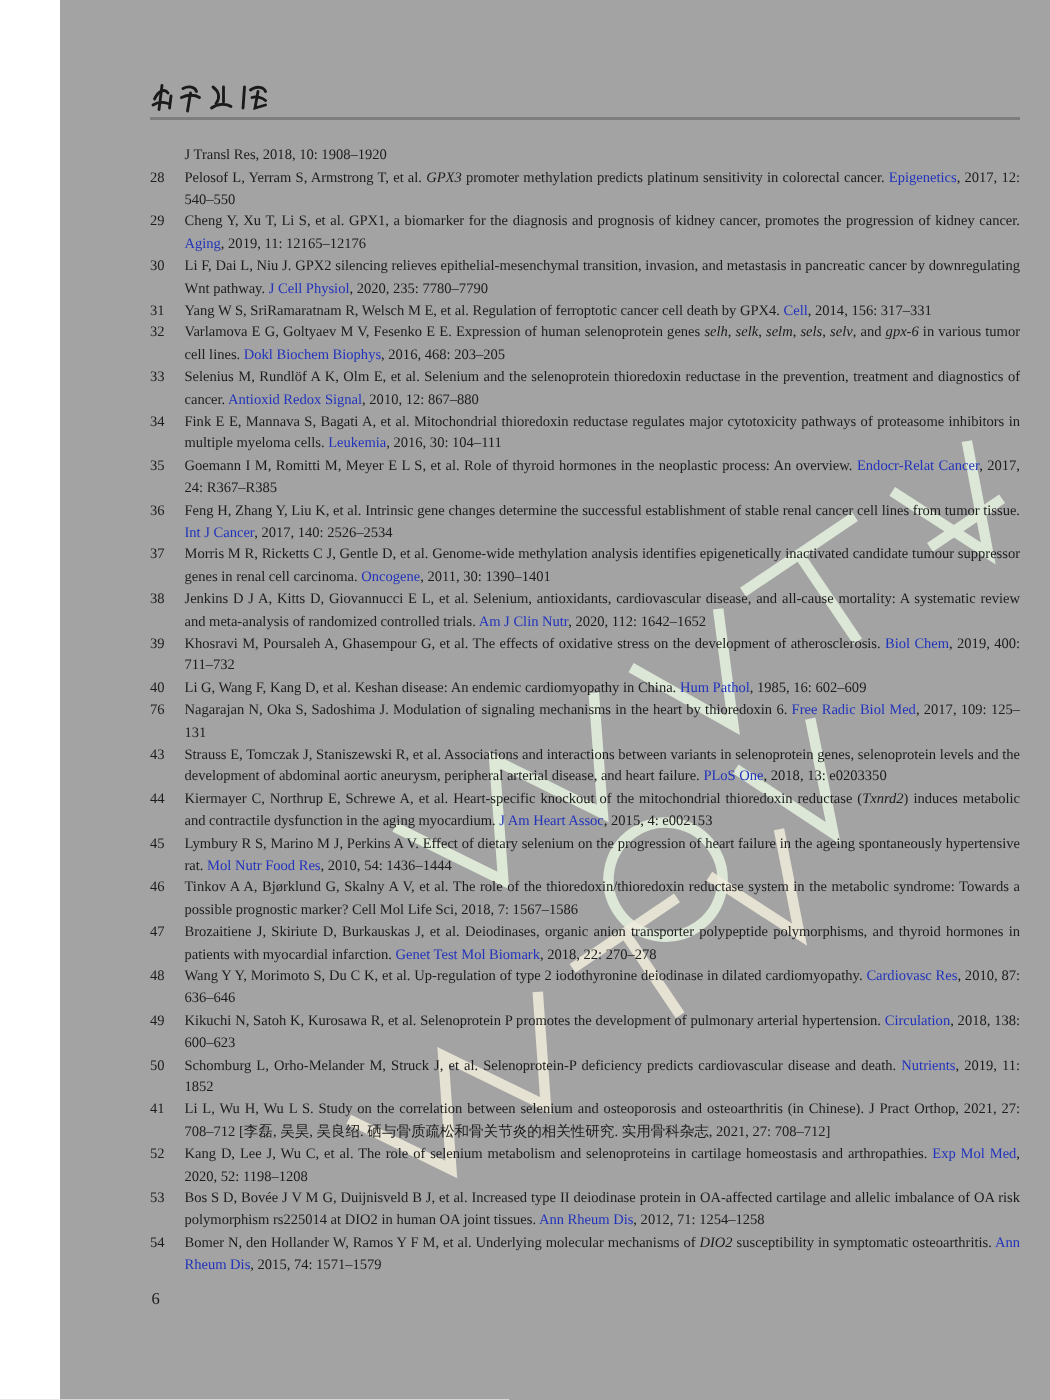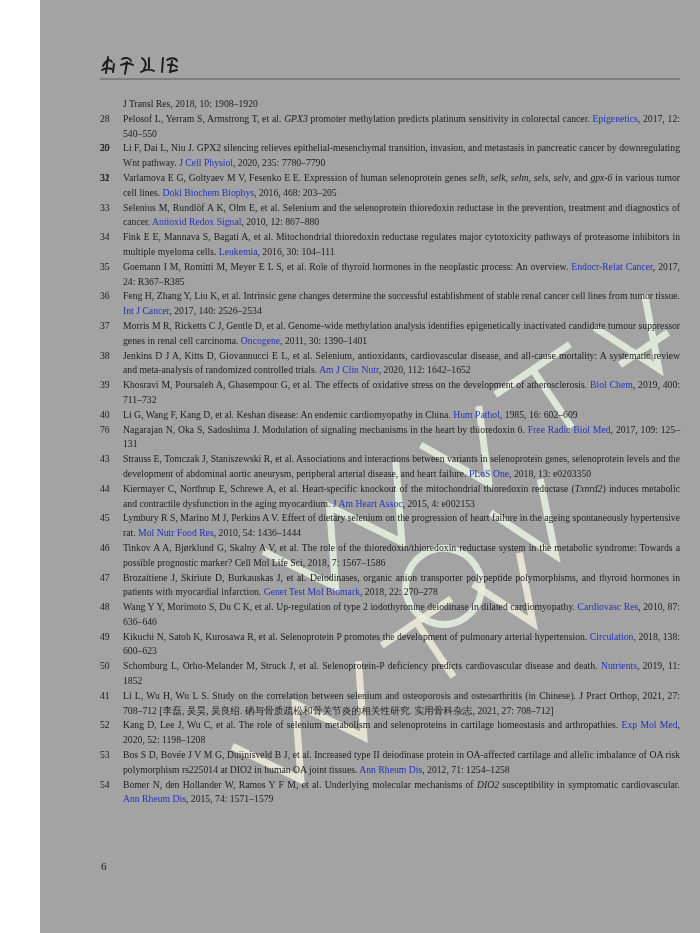--- a/index.html
+++ b/index.html
@@ -73,23 +73,23 @@
         <path d="M68 11 C71 10 75 11 77 13"></path>
         <path d="M72 7 L70 18 L77 16"></path>
       </g>
     </svg>
   </div>
   <div class="header-rule"></div>
 
   <div class="refs">
       <div class="ref"><span class="ref-num"></span><span><span>J Transl Res, 2018, 10: 1908–1920</span></span></div>
       <div class="ref"><span class="ref-num">28</span><span><span>Pelosof L, Yerram S, Armstrong T, et al. </span><span class="it">GPX3</span><span> promoter methylation predicts platinum sensitivity in colorectal cancer. </span><span class="jlink">Epigenetics</span><span>, 2017, 12: 540–550</span></span></div>
-      <div class="ref"><span class="ref-num">29</span></div>
+      <div class="ref"><span class="ref-num">29</span><span><span>Cheng Y, Xu T, Li S, et al. GPX1, a biomarker for the diagnosis and prognosis of kidney cancer, promotes the progression of kidney cancer. </span><span class="jlink">Aging</span><span>, 2019, 11: 12165–12176</span></span></div>
       <div class="ref"><span class="ref-num">30</span><span><span>Li F, Dai L, Niu J. GPX2 silencing relieves epithelial-mesenchymal transition, invasion, and metastasis in pancreatic cancer by downregulating Wnt pathway. </span><span class="jlink">J Cell Physiol</span><span>, 2020, 235: 7780–7790</span></span></div>
-      <div class="ref"><span class="ref-num">31</span></div>
+      <div class="ref"><span class="ref-num">31</span><span><span>Yang W S, SriRamaratnam R, Welsch M E, et al. Regulation of ferroptotic cancer cell death by GPX4. </span><span class="jlink">Cell</span><span>, 2014, 156: 317–331</span></span></div>
       <div class="ref"><span class="ref-num">32</span><span><span>Varlamova E G, Goltyaev M V, Fesenko E E. Expression of human selenoprotein genes </span><span class="it">selh</span><span>, </span><span class="it">selk</span><span>, </span><span class="it">selm</span><span>, </span><span class="it">sels</span><span>, </span><span class="it">selv</span><span>, and </span><span class="it">gpx-6</span><span> in various tumor cell lines. </span><span class="jlink">Dokl Biochem Biophys</span><span>, 2016, 468: 203–205</span></span></div>
       <div class="ref"><span class="ref-num">33</span><span><span>Selenius M, Rundlöf A K, Olm E, et al. Selenium and the selenoprotein thioredoxin reductase in the prevention, treatment and diagnostics of cancer. </span><span class="jlink">Antioxid Redox Signal</span><span>, 2010, 12: 867–880</span></span></div>
       <div class="ref"><span class="ref-num">34</span><span><span>Fink E E, Mannava S, Bagati A, et al. Mitochondrial thioredoxin reductase regulates major cytotoxicity pathways of proteasome inhibitors in multiple myeloma cells. </span><span class="jlink">Leukemia</span><span>, 2016, 30: 104–111</span></span></div>
       <div class="ref"><span class="ref-num">35</span><span><span>Goemann I M, Romitti M, Meyer E L S, et al. Role of thyroid hormones in the neoplastic process: An overview. </span><span class="jlink">Endocr-Relat Cancer</span><span>, 2017, 24: R367–R385</span></span></div>
       <div class="ref"><span class="ref-num">36</span><span><span>Feng H, Zhang Y, Liu K, et al. Intrinsic gene changes determine the successful establishment of stable renal cancer cell lines from tumor tissue. </span><span class="jlink">Int J Cancer</span><span>, 2017, 140: 2526–2534</span></span></div>
       <div class="ref"><span class="ref-num">37</span><span><span>Morris M R, Ricketts C J, Gentle D, et al. Genome-wide methylation analysis identifies epigenetically inactivated candidate tumour suppressor genes in renal cell carcinoma. </span><span class="jlink">Oncogene</span><span>, 2011, 30: 1390–1401</span></span></div>
       <div class="ref"><span class="ref-num">38</span><span><span>Jenkins D J A, Kitts D, Giovannucci E L, et al. Selenium, antioxidants, cardiovascular disease, and all-cause mortality: A systematic review and meta-analysis of randomized controlled trials. </span><span class="jlink">Am J Clin Nutr</span><span>, 2020, 112: 1642–1652</span></span></div>
       <div class="ref"><span class="ref-num">39</span><span><span>Khosravi M, Poursaleh A, Ghasempour G, et al. The effects of oxidative stress on the development of atherosclerosis. </span><span class="jlink">Biol Chem</span><span>, 2019, 400: 711–732</span></span></div>
       <div class="ref"><span class="ref-num">40</span><span><span>Li G, Wang F, Kang D, et al. Keshan disease: An endemic cardiomyopathy in China. </span><span class="jlink">Hum Pathol</span><span>, 1985, 16: 602–609</span></span></div>
       <div class="ref"><span class="ref-num">76</span><span><span>Nagarajan N, Oka S, Sadoshima J. Modulation of signaling mechanisms in the heart by thioredoxin 6. </span><span class="jlink">Free Radic Biol Med</span><span>, 2017, 109: 125–131</span></span></div>
@@ -97,18 +97,18 @@
       <div class="ref"><span class="ref-num">44</span><span><span>Kiermayer C, Northrup E, Schrewe A, et al. Heart-specific knockout of the mitochondrial thioredoxin reductase (</span><span class="it">Txnrd2</span><span>) induces metabolic and contractile dysfunction in the aging myocardium. </span><span class="jlink">J Am Heart Assoc</span><span>, 2015, 4: e002153</span></span></div>
       <div class="ref"><span class="ref-num">45</span><span><span>Lymbury R S, Marino M J, Perkins A V. Effect of dietary selenium on the progression of heart failure in the ageing spontaneously hypertensive rat. </span><span class="jlink">Mol Nutr Food Res</span><span>, 2010, 54: 1436–1444</span></span></div>
       <div class="ref"><span class="ref-num">46</span><span><span>Tinkov A A, Bjørklund G, Skalny A V, et al. The role of the thioredoxin/thioredoxin reductase system in the metabolic syndrome: Towards a possible prognostic marker? Cell Mol Life Sci, 2018, 7: 1567–1586</span></span></div>
       <div class="ref"><span class="ref-num">47</span><span><span>Brozaitiene J, Skiriute D, Burkauskas J, et al. Deiodinases, organic anion transporter polypeptide polymorphisms, and thyroid hormones in patients with myocardial infarction. </span><span class="jlink">Genet Test Mol Biomark</span><span>, 2018, 22: 270–278</span></span></div>
       <div class="ref"><span class="ref-num">48</span><span><span>Wang Y Y, Morimoto S, Du C K, et al. Up-regulation of type 2 iodothyronine deiodinase in dilated cardiomyopathy. </span><span class="jlink">Cardiovasc Res</span><span>, 2010, 87: 636–646</span></span></div>
       <div class="ref"><span class="ref-num">49</span><span><span>Kikuchi N, Satoh K, Kurosawa R, et al. Selenoprotein P promotes the development of pulmonary arterial hypertension. </span><span class="jlink">Circulation</span><span>, 2018, 138: 600–623</span></span></div>
       <div class="ref"><span class="ref-num">50</span><span><span>Schomburg L, Orho-Melander M, Struck J, et al. Selenoprotein-P deficiency predicts cardiovascular disease and death. </span><span class="jlink">Nutrients</span><span>, 2019, 11: 1852</span></span></div>
       <div class="ref"><span class="ref-num">41</span><span><span>Li L, Wu H, Wu L S. Study on the correlation between selenium and osteoporosis and osteoarthritis (in Chinese). J Pract Orthop, 2021, 27: 708–712 [李磊, 吴昊, 吴良绍. 硒与骨质疏松和骨关节炎的相关性研究. 实用骨科杂志, 2021, 27: 708–712]</span></span></div>
       <div class="ref"><span class="ref-num">52</span><span><span>Kang D, Lee J, Wu C, et al. The role of selenium metabolism and selenoproteins in cartilage homeostasis and arthropathies. </span><span class="jlink">Exp Mol Med</span><span>, 2020, 52: 1198–1208</span></span></div>
       <div class="ref"><span class="ref-num">53</span><span><span>Bos S D, Bovée J V M G, Duijnisveld B J, et al. Increased type II deiodinase protein in OA-affected cartilage and allelic imbalance of OA risk polymorphism rs225014 at DIO2 in human OA joint tissues. </span><span class="jlink">Ann Rheum Dis</span><span>, 2012, 71: 1254–1258</span></span></div>
-      <div class="ref"><span class="ref-num">54</span><span><span>Bomer N, den Hollander W, Ramos Y F M, et al. Underlying molecular mechanisms of </span><span class="it">DIO2</span><span> susceptibility in symptomatic cardiovascular. </span><span class="jlink">Ann Rheum Dis</span><span>, 2015, 74: 1571–1579</span></span></div>
+      <div class="ref"><span class="ref-num">54</span><span><span>Bomer N, den Hollander W, Ramos Y F M, et al. Underlying molecular mechanisms of </span><span class="it">DIO2</span><span> susceptibility in symptomatic osteoarthritis. </span><span class="jlink">Ann Rheum Dis</span><span>, 2015, 74: 1571–1579</span></span></div>
     </div>
 
   <div class="page-number">6</div>
 
 </div>
 
 </body></html>

